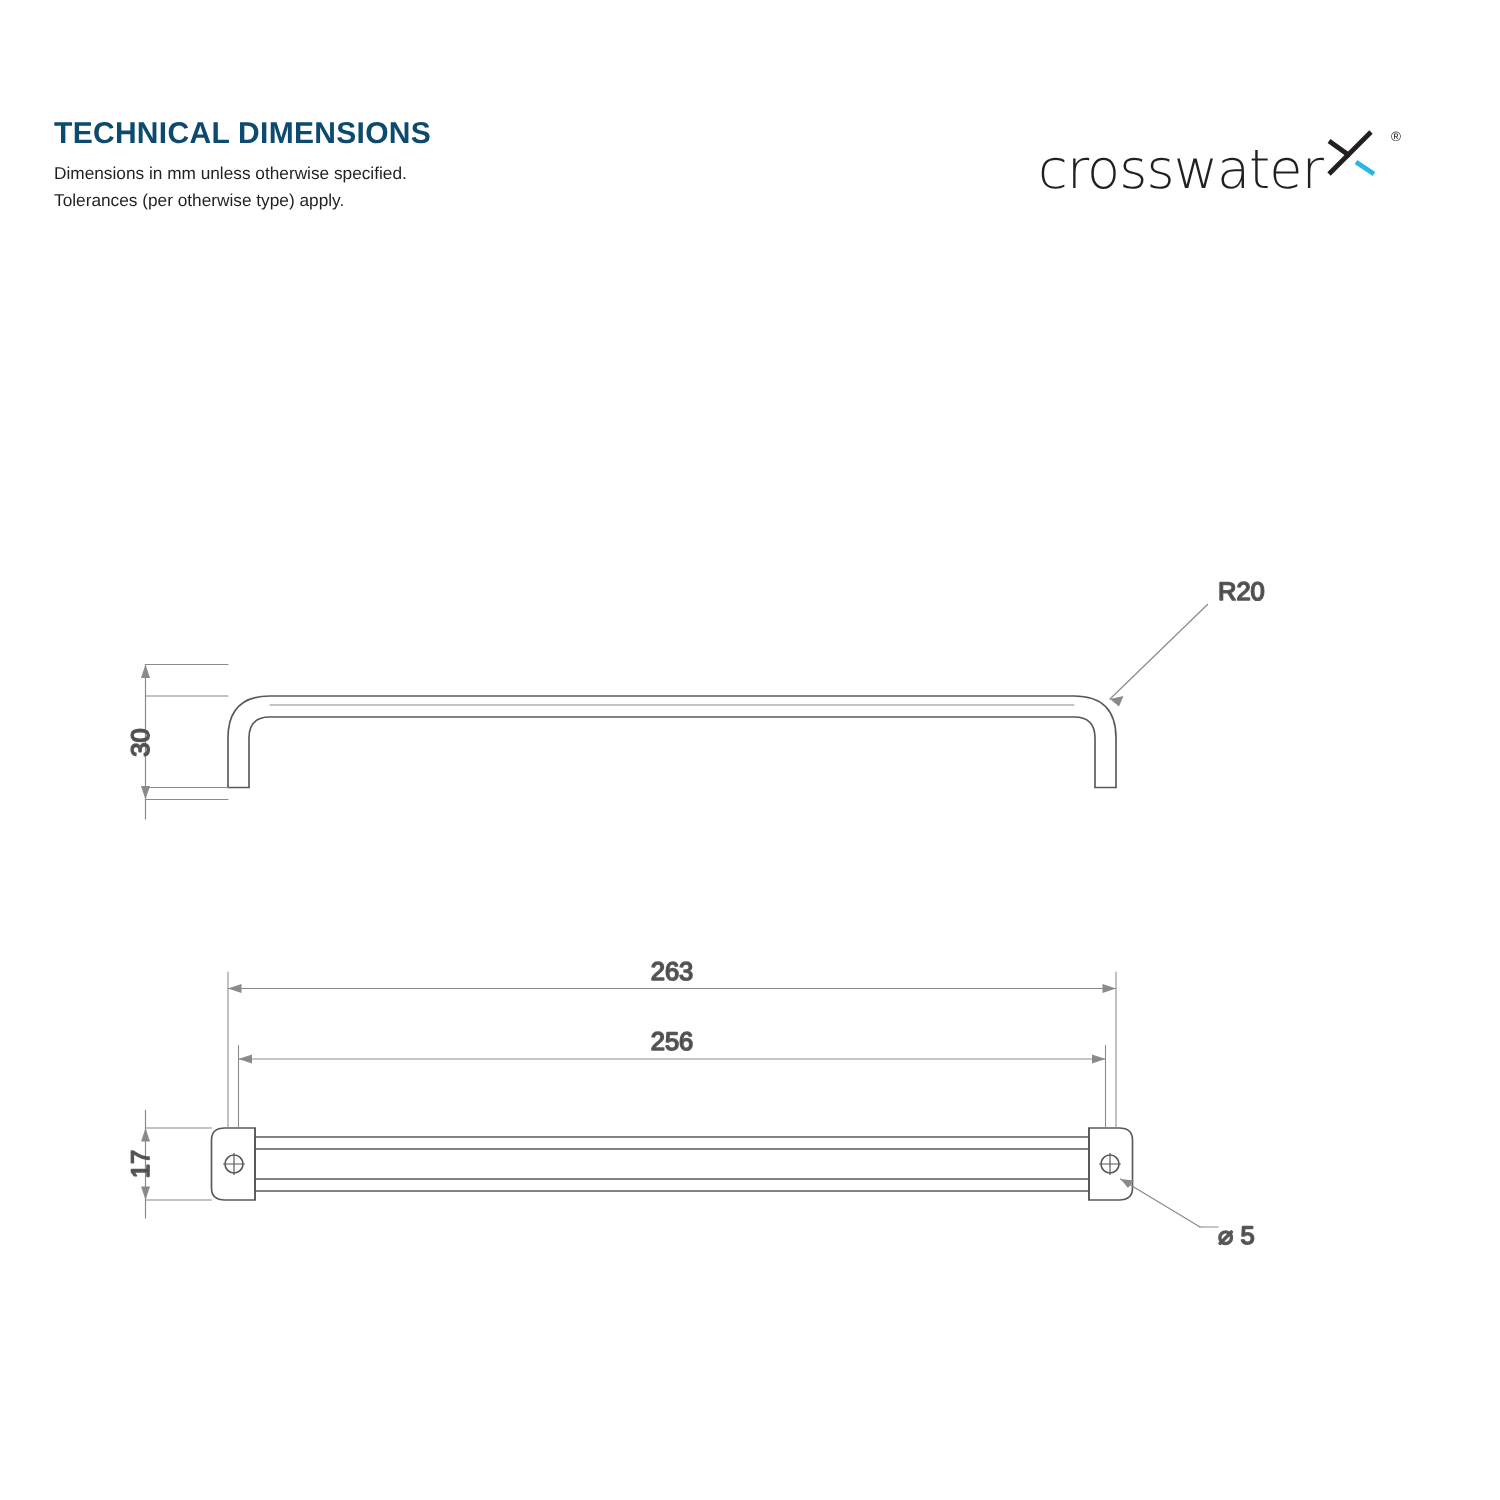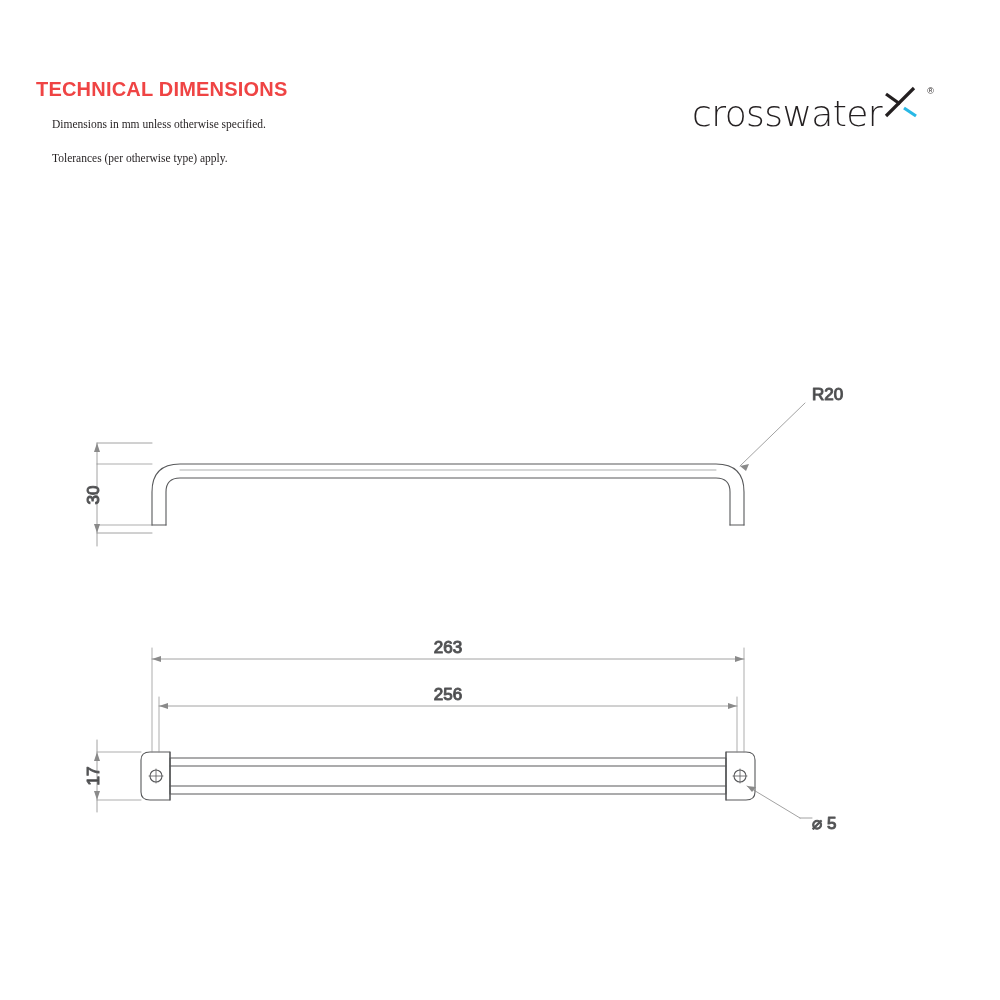--- a/index.html
+++ b/index.html
@@ -24,30 +24,29 @@
   .header {
     position: absolute;
     left: 36px;
     top: 78px;
     width: 560px;
   }
   .header-title {
     font-size: 20px;
     font-weight: bold;
     letter-spacing: 0.2px;
-    color: #ef4444;
+    color: #0c4a6e;
     margin: 0 0 8px 0;
     line-height: 1.1;
   }
   .header-sub {
     font-size: 11.5px;
     color: #231f20;
     line-height: 1.55;
-    margin: 16px;
-    font-family: Liberation Serif, serif;
+    margin: 0;
   }
   .brand {
     position: absolute;
     right: 118px;
     top: 96px;
     text-align: right;
     height: 56px;
   }
   .brand-word {
     font-size: 36px;

